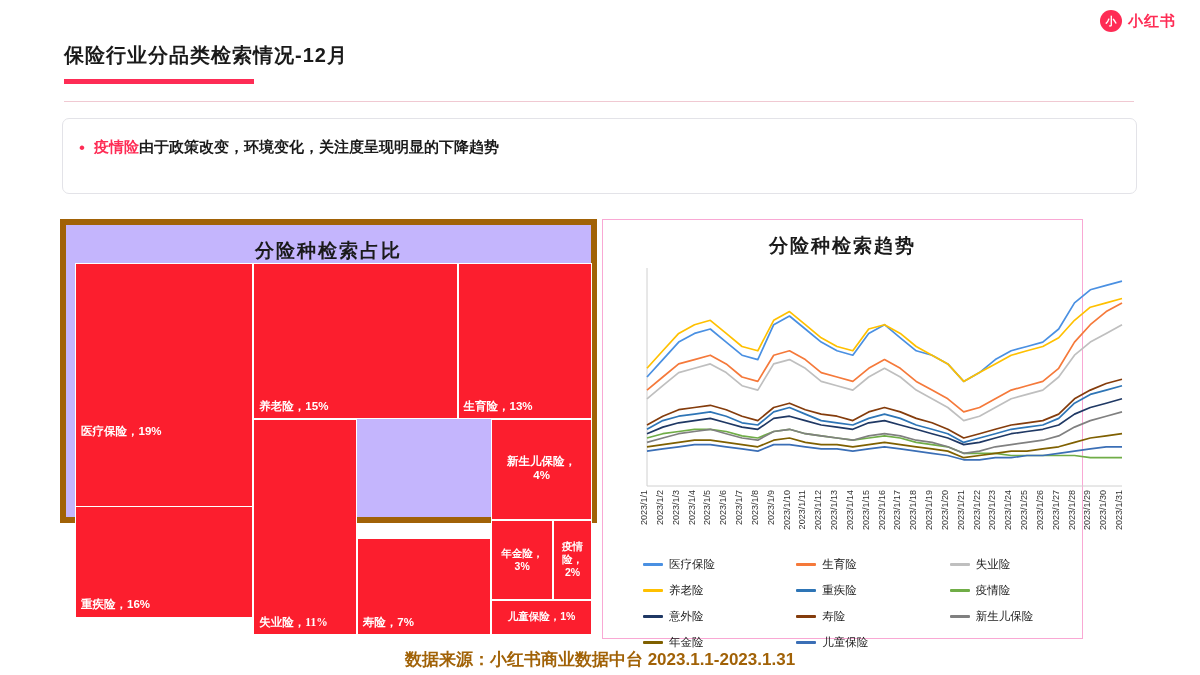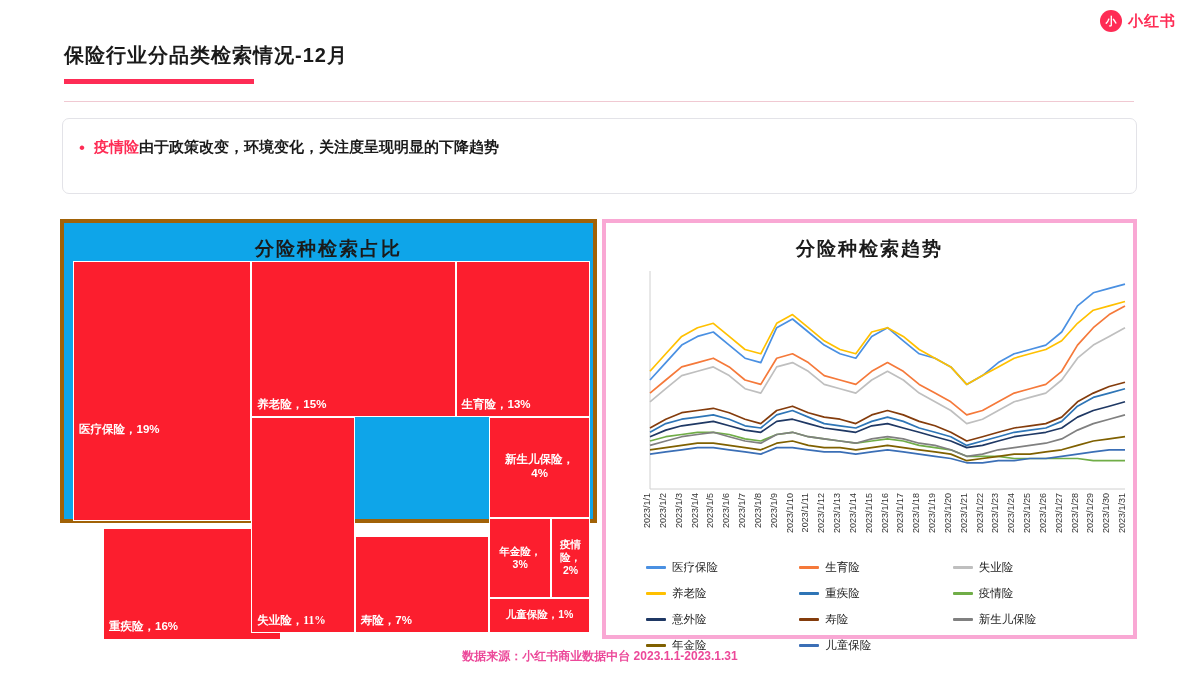--- a/index.html
+++ b/index.html
@@ -106,31 +106,31 @@
     font-weight: bold;
   }
 
   
   #panel-left {
     position: absolute;
     left: 60px;
     top: 219px;
     width: 537px;
     height: 304px;
-    border: 4px solid #a16207;
+    border: 6px solid #a16207;
     box-sizing: border-box;
-    background: #0ea5e9;
+    background: #c4b5fd;
   }
   #panel-right {
     position: absolute;
     left: 602px;
     top: 219px;
-    width: 535px;
+    width: 481px;
     height: 420px;
-    border: 4px solid #f9a8d4;
+    border: 1px solid #f9a8d4;
     box-sizing: border-box;
     background: #fff;
   }
   .panel-title {
     text-align: center;
     font-size: 19px;
     font-weight: bold;
     color: #1a1a1a;
     padding-top: 13px;
     letter-spacing: 2px;
@@ -195,23 +195,23 @@
     flex: none;
   }
 
   
   #source-note {
     position: absolute;
     top: 648px;
     left: 0;
     width: 1200px;
     text-align: center;
-    font-size: 12px;
-    font-weight: bold;
-    color: #ec4899;
+    font-size: 17px;
+    font-weight: bold;
+    color: #a16207;
   }
 </style>
 </head>
 <body>
 
 <div id="brand-logo">
   <span class="logo-mark">小</span>
   <span class="logo-text">小红书</span>
 </div>
 
@@ -233,21 +233,21 @@
   <div id="treemap">
       <div class="tm-cell" style="left: 0px; top: 0px; width: 178.365px; height: 260.4px;">
         <div class="tm-label" style="bottom: auto; top: 62%;">医疗保险，19%</div>
       </div>
       <div class="tm-cell" style="left: 178.365px; top: 0px; width: 204.215px; height: 156.24px;">
         <div class="tm-label bottom">养老险，15%</div>
       </div>
       <div class="tm-cell" style="left: 382.58px; top: 0px; width: 134.42px; height: 156.24px;">
         <div class="tm-label bottom">生育险，13%</div>
       </div>
-      <div class="tm-cell" style="left: 0px; top: 267px; width: 178.365px; height: 111.6px; margin-left: 30px;">
+      <div class="tm-cell" style="left: 0px; top: 243px; width: 178.365px; height: 111.6px;">
         <div class="tm-label bottom">重疾险，16%</div>
       </div>
       <div class="tm-cell" style="left: 178.365px; top: 156.24px; width: 103.4px; height: 215.76px; font-family: Liberation Serif, serif;">
         <div class="tm-label bottom">失业险，11%</div>
       </div>
       <div class="tm-cell" style="left: 281.765px; top: 275.28px; width: 134.42px; height: 96.72px;">
         <div class="tm-label bottom">寿险，7%</div>
       </div>
       <div class="tm-cell" style="left: 416.185px; top: 156.24px; width: 100.815px; height: 100.44px;">
         <div class="tm-label center-h" style="top: 34%;">

